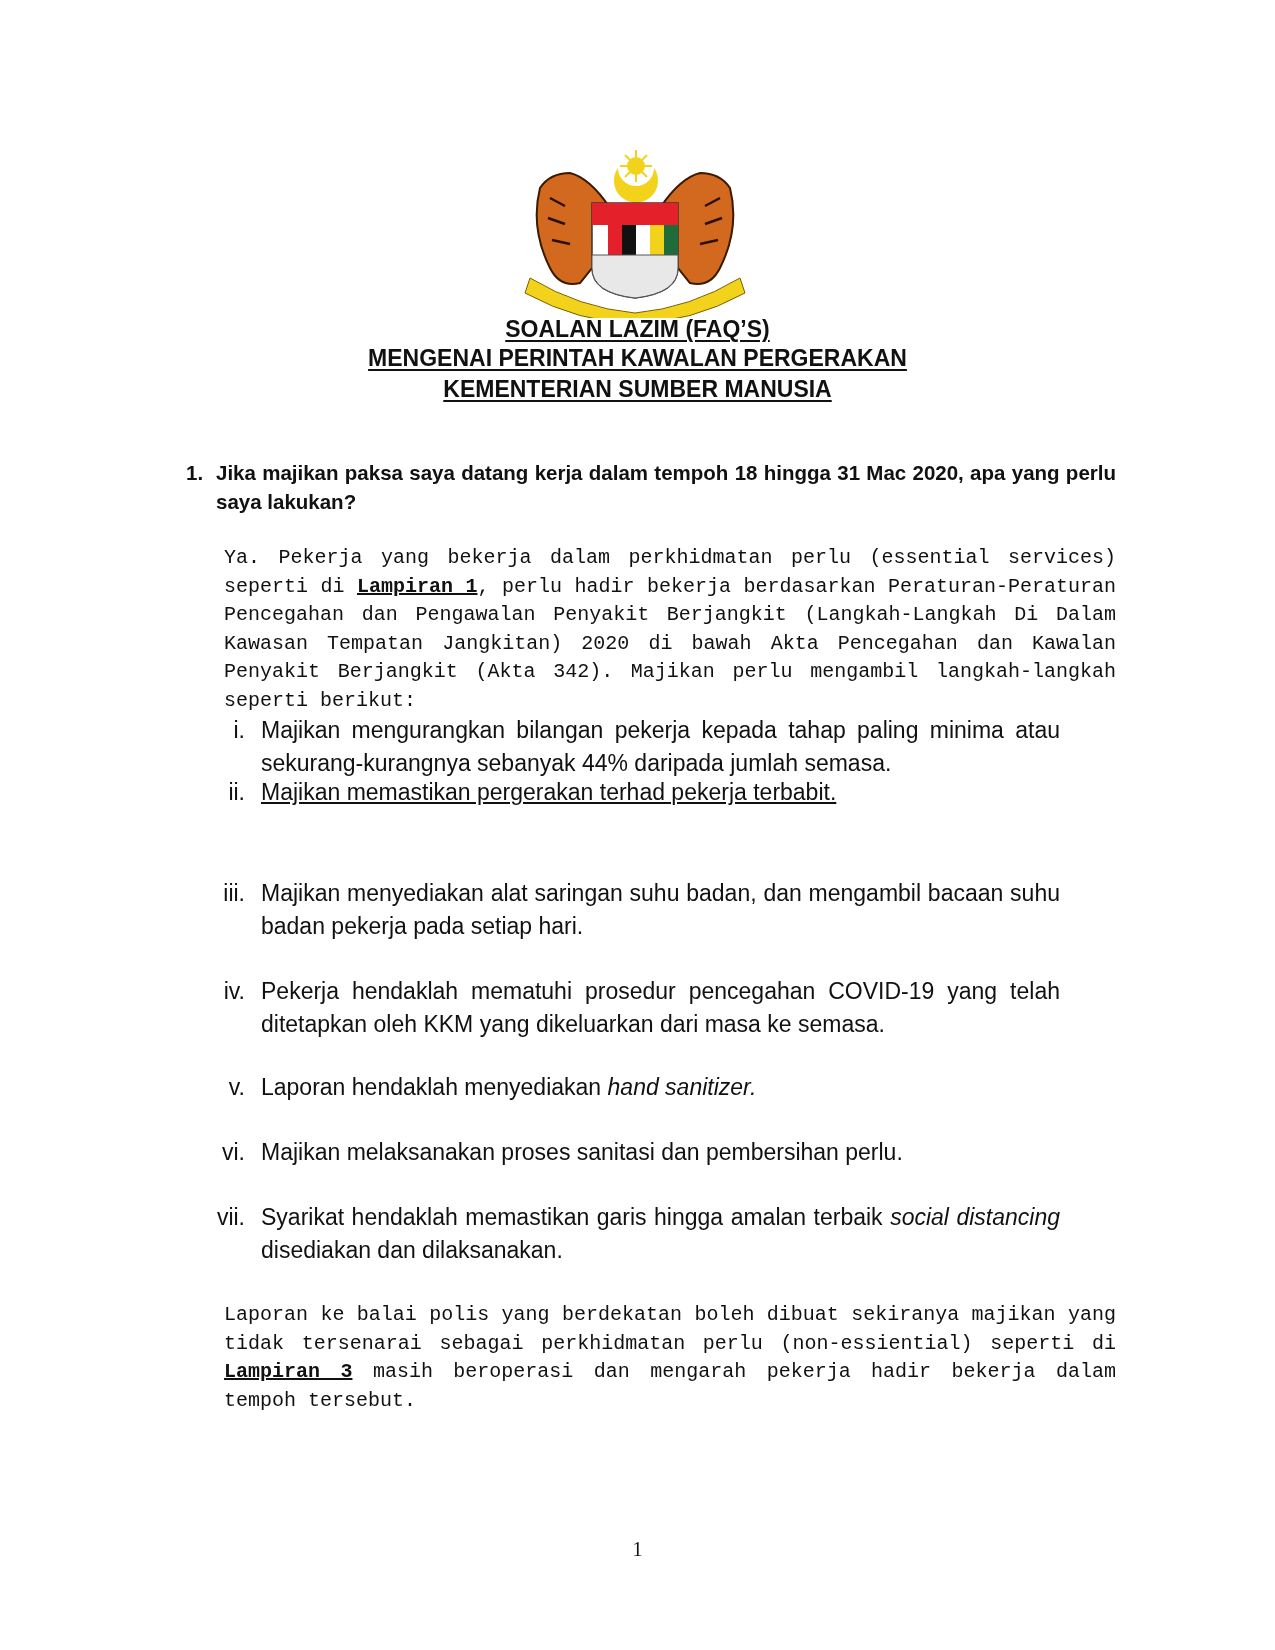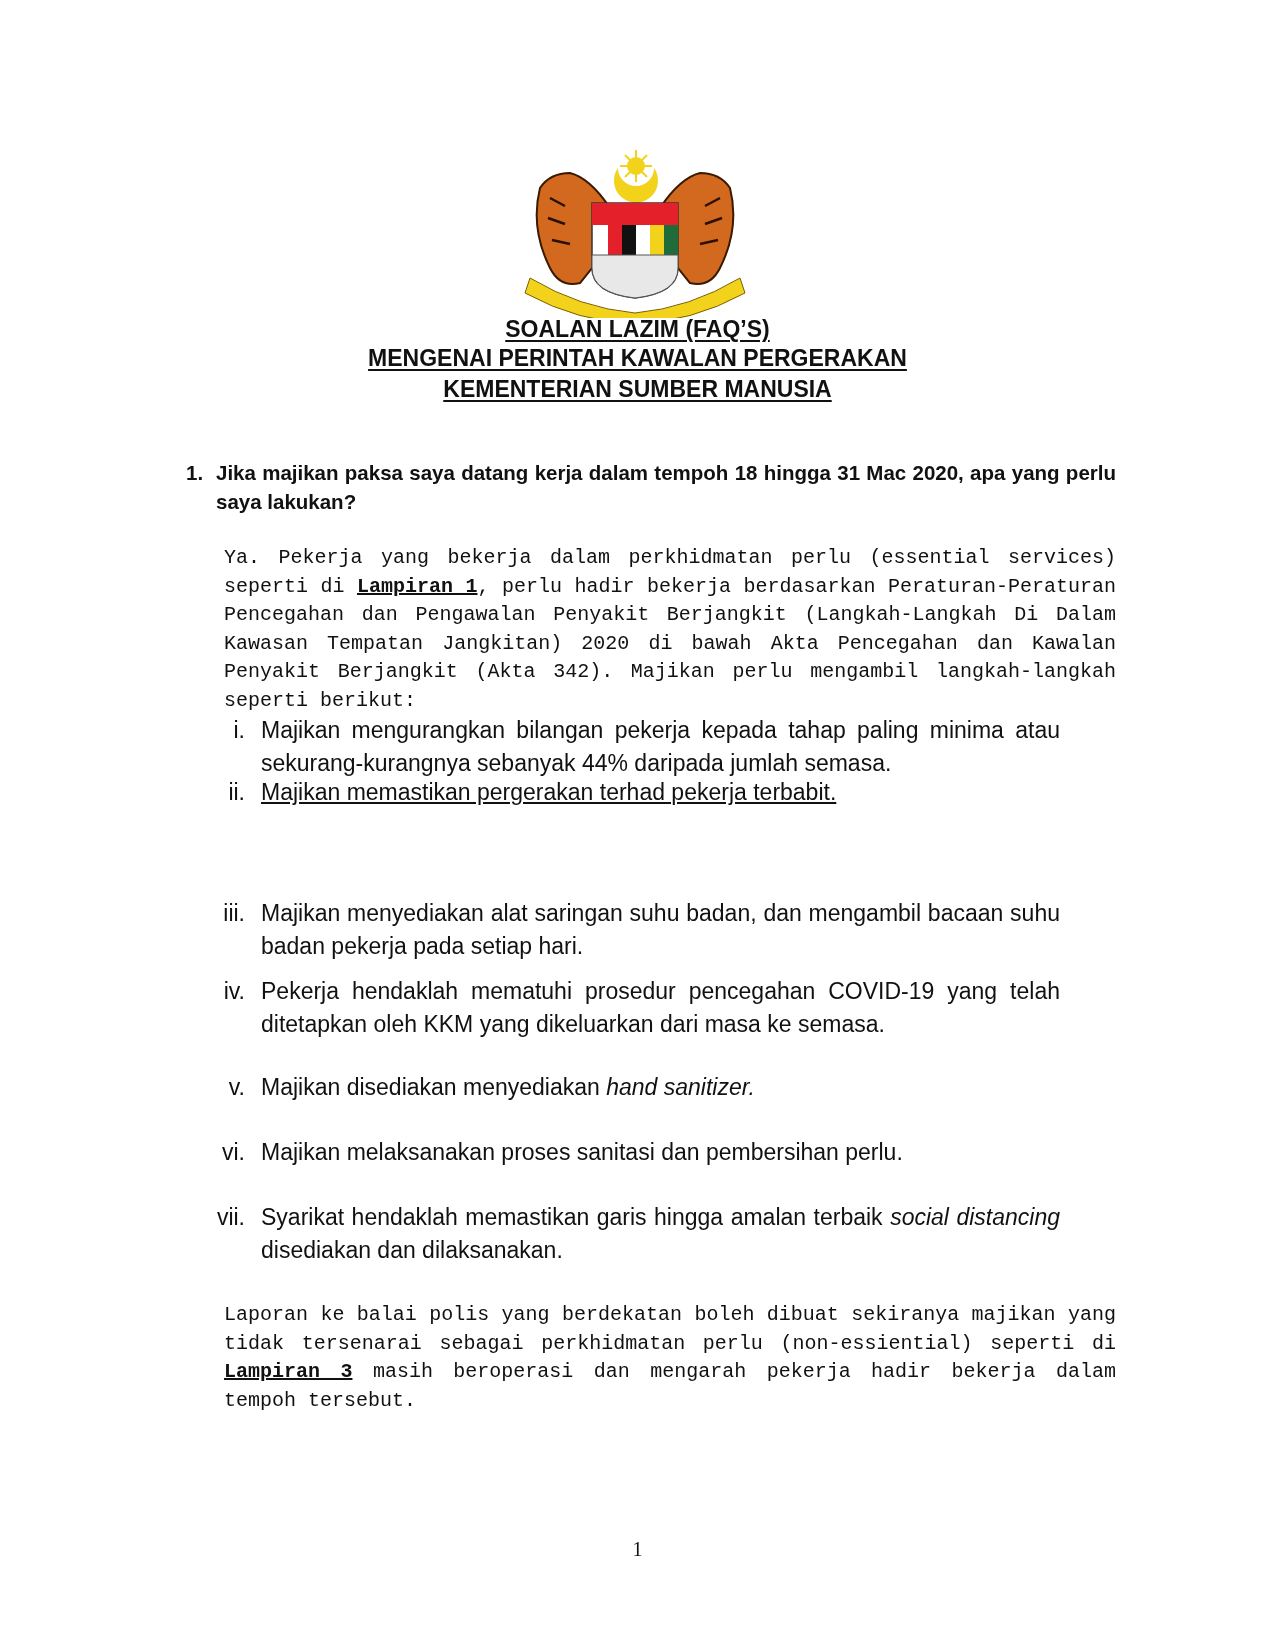--- a/index.html
+++ b/index.html
@@ -72,31 +72,31 @@
 </div>
 
 <div class="item" style="top:714px;">
   <span class="rn">i.</span>
   <div class="it">Majikan mengurangkan bilangan pekerja kepada tahap paling minima atau sekurang-kurangnya sebanyak 44% daripada  jumlah semasa.</div>
 </div>
 <div class="item" style="top:776px;text-decoration:underline;">
   <span class="rn">ii.</span>
   <div class="it">Majikan memastikan pergerakan terhad pekerja terbabit.</div>
 </div>
-<div class="item" style="top:877px;margin-top:20px;">
+<div class="item" style="top:877px;">
   <span class="rn">iii.</span>
   <div class="it">Majikan menyediakan alat saringan suhu badan, dan mengambil bacaan suhu badan pekerja pada setiap hari.</div>
 </div>
 <div class="item" style="top:975px;">
   <span class="rn">iv.</span>
   <div class="it">Pekerja hendaklah mematuhi prosedur pencegahan COVID-19 yang telah ditetapkan oleh KKM yang dikeluarkan dari masa ke semasa.</div>
 </div>
 <div class="item" style="top:1071px;">
   <span class="rn">v.</span>
-  <div class="it"><span>Majikan disediakan menyediakan </span><i>hand sanitizer.</i></div>
+  <div class="it"><span>Laporan hendaklah menyediakan </span><i>hand sanitizer.</i></div>
 </div>
 <div class="item" style="top:1136px;">
   <span class="rn">vi.</span>
   <div class="it">Majikan melaksanakan proses sanitasi dan pembersihan perlu.</div>
 </div>
 <div class="item" style="top:1201px;">
   <span class="rn">vii.</span>
   <div class="it"><span>Syarikat hendaklah memastikan garis hingga amalan terbaik </span><i>social distancing</i><span> disediakan dan dilaksanakan.</span></div>
 </div>
 

